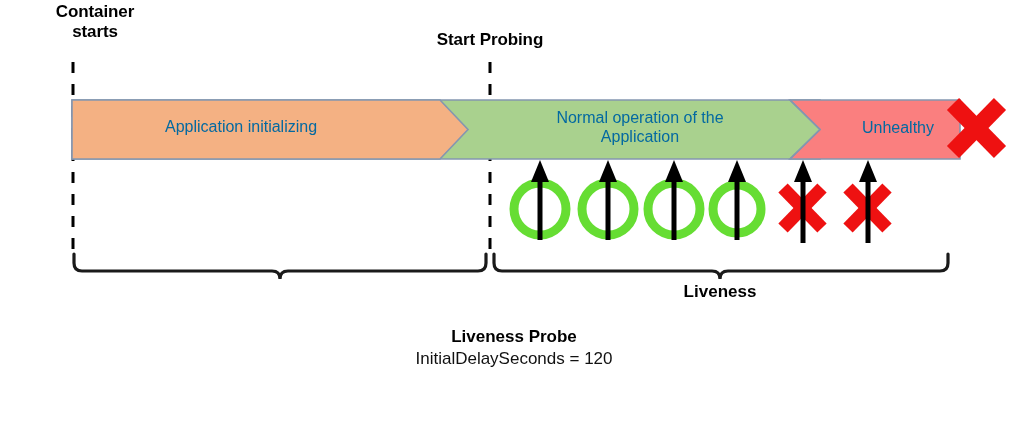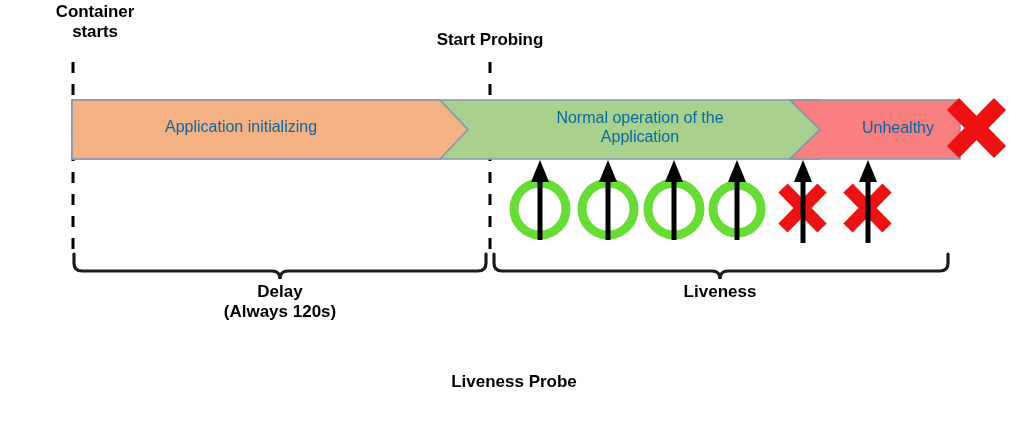--- a/index.html
+++ b/index.html
@@ -150,22 +150,21 @@
   <div class="lbl bold-lbl" style="left:0px; top:2px; width:190px;">Container
 starts</div>
 
   <div class="bar-text" style="left:76px; top:118px; width:330px; text-align:center;">Application initializing</div>
 
   <div class="bar-text" style="left:838px; top:119px; width:120px;">Unhealthy</div>
 
   <div class="bar-text" style="left:500px; top:109px; width:280px;">Normal operation of the
 Application</div>
 
-  <div class="brace-lbl" style="left:180px; top:282px; width:200px;">Delay
-(Always 120s)</div>
 
   <div class="brace-lbl" style="left:650px; top:282px; width:140px;">Liveness</div>
 
-  <div class="probe-block" style="left:344px; top:326px; width:340px;margin-top:45px;">
+  <div class="probe-block" style="left:344px; top:326px; width:340px;">
     <div class="probe-title">Liveness Probe</div>
+    <div class="probe-line">InitialDelaySeconds = 120</div>
   </div>
 
 </div>
 
 </body></html>

